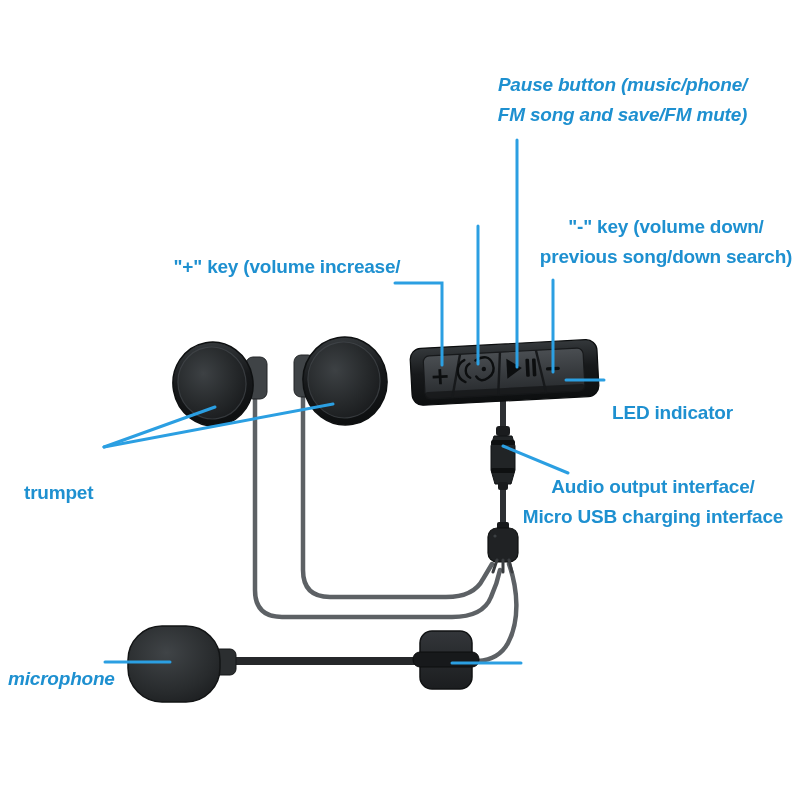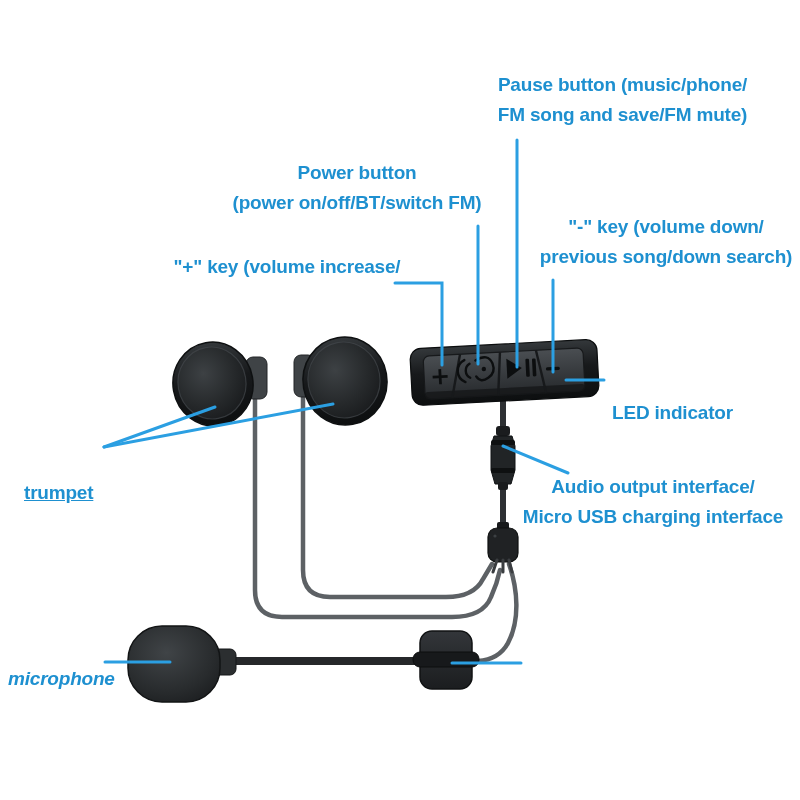--- a/index.html
+++ b/index.html
@@ -143,42 +143,38 @@
     <path class="bl" d="M553,280 L553,372"></path>
     <path class="bl" d="M566,380 L604,380"></path>
     <path class="bl" d="M104,447 L215,407"></path>
     <path class="bl" d="M104,447 L333,404"></path>
     <path class="bl" d="M503,446 L568,473"></path>
     <path class="bl" d="M105,662 L170,662"></path>
     <path class="bl" d="M452,663 L521,663"></path>
   </g>
 </svg>
 
-<div class="label" style="left:460px;top:70px;width:325px;">
+<div class="label" style="left:460px;top:70px;width:325px;font-style:italic;">
   <span>Pause button (music/phone/</span>
   <span>FM song and save/FM mute)</span>
 </div>
 
-<div class="label" style="left:195px;top:158px;width:324px;">
-  <span>Power button</span>
-  <span>(power on/off/BT/switch FM)</span>
-</div>
 
 <div class="label" style="left:505px;top:212px;width:322px;">
   <span>"-" key (volume down/</span>
   <span>previous song/down search)</span>
 </div>
 
 <div class="label" style="left:125px;top:252px;width:324px;">
   <span>"+" key (volume increase/</span>
 </div>
 
 <div class="label single" style="left:612px;top:366px;">LED indicator</div>
 
-<div class="label single" style="left:24px;top:446px;text-decoration:underline;">trumpet</div>
+<div class="label single" style="left:24px;top:446px;">trumpet</div>
 
 <div class="label" style="left:490px;top:472px;width:326px;">
   <span>Audio output interface/</span>
   <span>Micro USB charging interface</span>
 </div>
 
 <div class="label single" style="left:8px;top:632px;font-style:italic;">microphone</div>
 
 
 </div>

